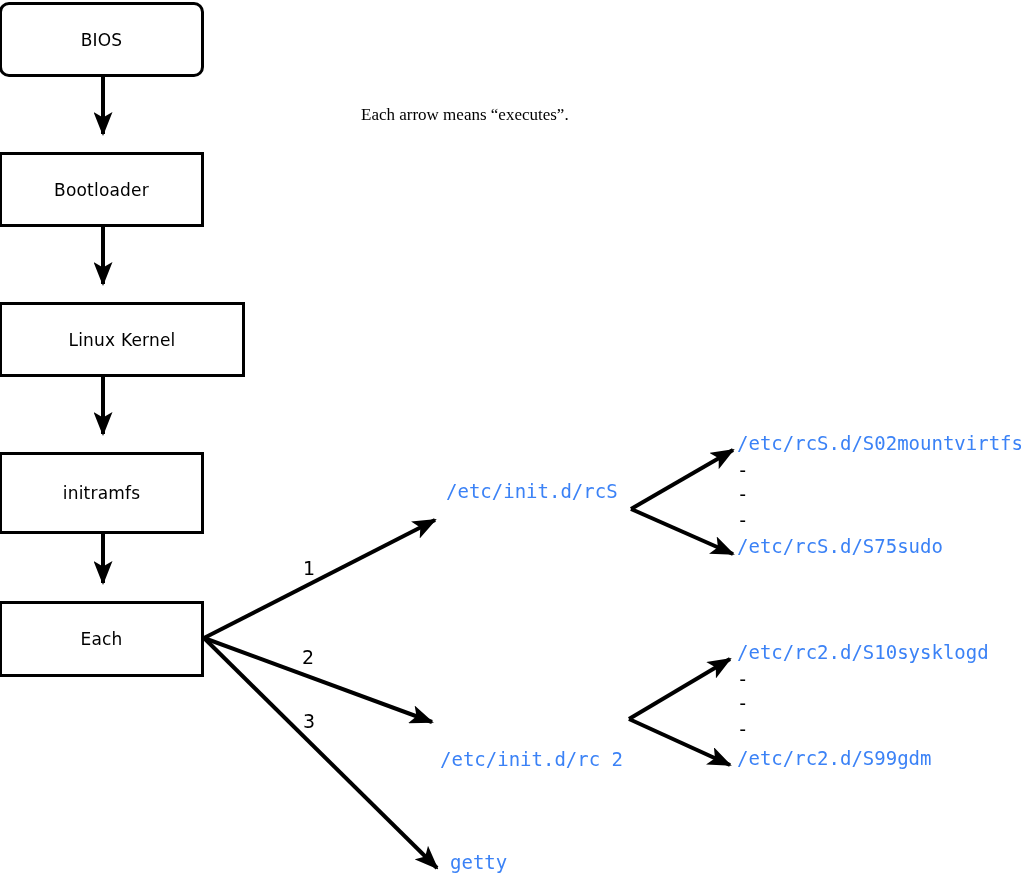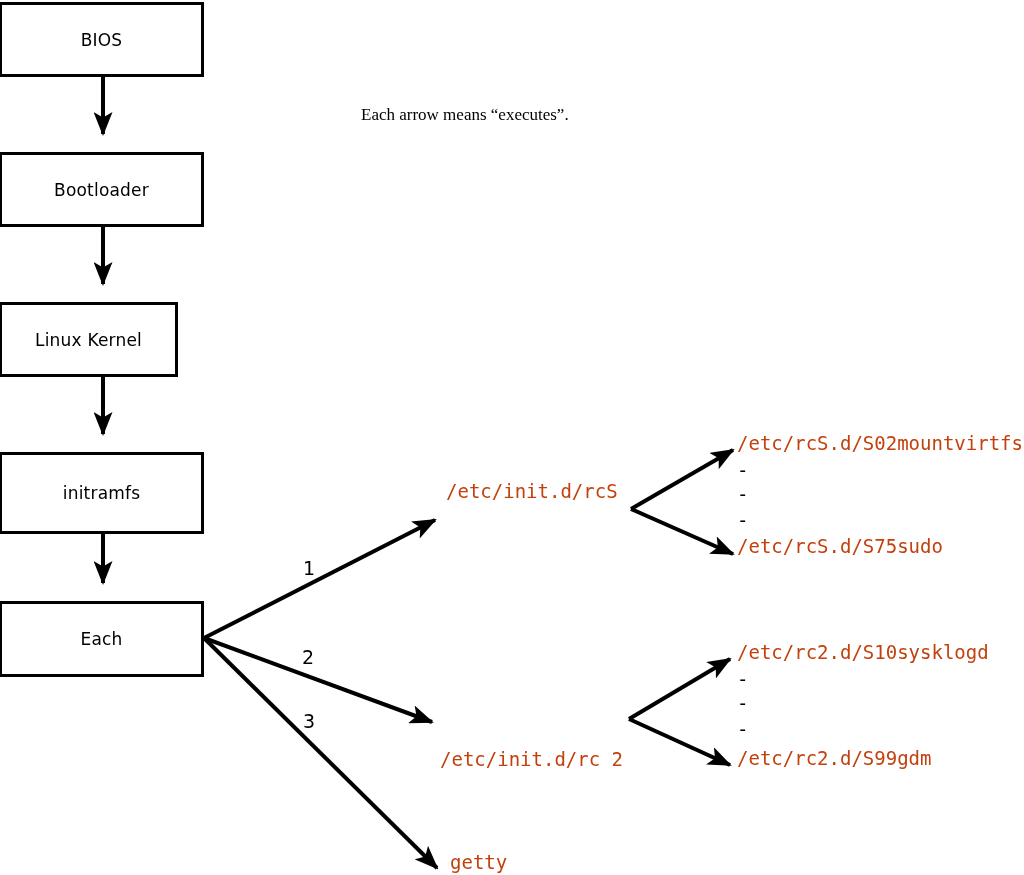--- a/index.html
+++ b/index.html
@@ -32,21 +32,21 @@
     justify-content: center;
     font-family: "DejaVu Sans", sans-serif;
     font-size: 17px;
     color: #000000;
     letter-spacing: 0.2px;
   }
   .mono-label {
     position: absolute;
     font-family: "DejaVu Sans Mono", monospace;
     font-size: 19px;
-    color: #c2410c;
+    color: #3b82f6;
     white-space: nowrap;
     line-height: 1;
   }
   .dash-mark {
     position: absolute;
     font-family: "DejaVu Sans Mono", monospace;
     font-size: 19px;
     color: #000000;
     line-height: 1;
   }
@@ -112,29 +112,29 @@
     </g>
 
     <g>
       <line x1="629" y1="719" x2="730" y2="659" stroke="#000000" stroke-width="4" marker-end="url(#arrowhead-big)"></line>
     </g>
     <g>
       <line x1="629" y1="719" x2="730" y2="765" stroke="#000000" stroke-width="4" marker-end="url(#arrowhead-big)"></line>
     </g>
   </svg>
 
-  <div class="node-box" style="left:-1px; top:2px; width:205px; height:75px;">
+  <div class="node-box" style="left:-1px; top:2px; width:205px; height:75px;border-radius:10px;">
     <span>BIOS</span>
   </div>
 
   <div class="node-box" style="left:-1px; top:152px; width:205px; height:75px;">
     <span>Bootloader</span>
   </div>
 
-  <div class="node-box" style="left:-1px; top:302px; width:179px; height:75px;">
+  <div class="node-box" style="left:-1px; top:302px; width:246px; height:75px;">
     <span>Linux Kernel</span>
   </div>
 
   <div class="node-box" style="left:-1px; top:452px; width:205px; height:82px;">
     <span>initramfs</span>
   </div>
 
   <div class="node-box" style="left:-1px; top:601px; width:205px; height:76px;">
     <span>Each</span>
   </div>

